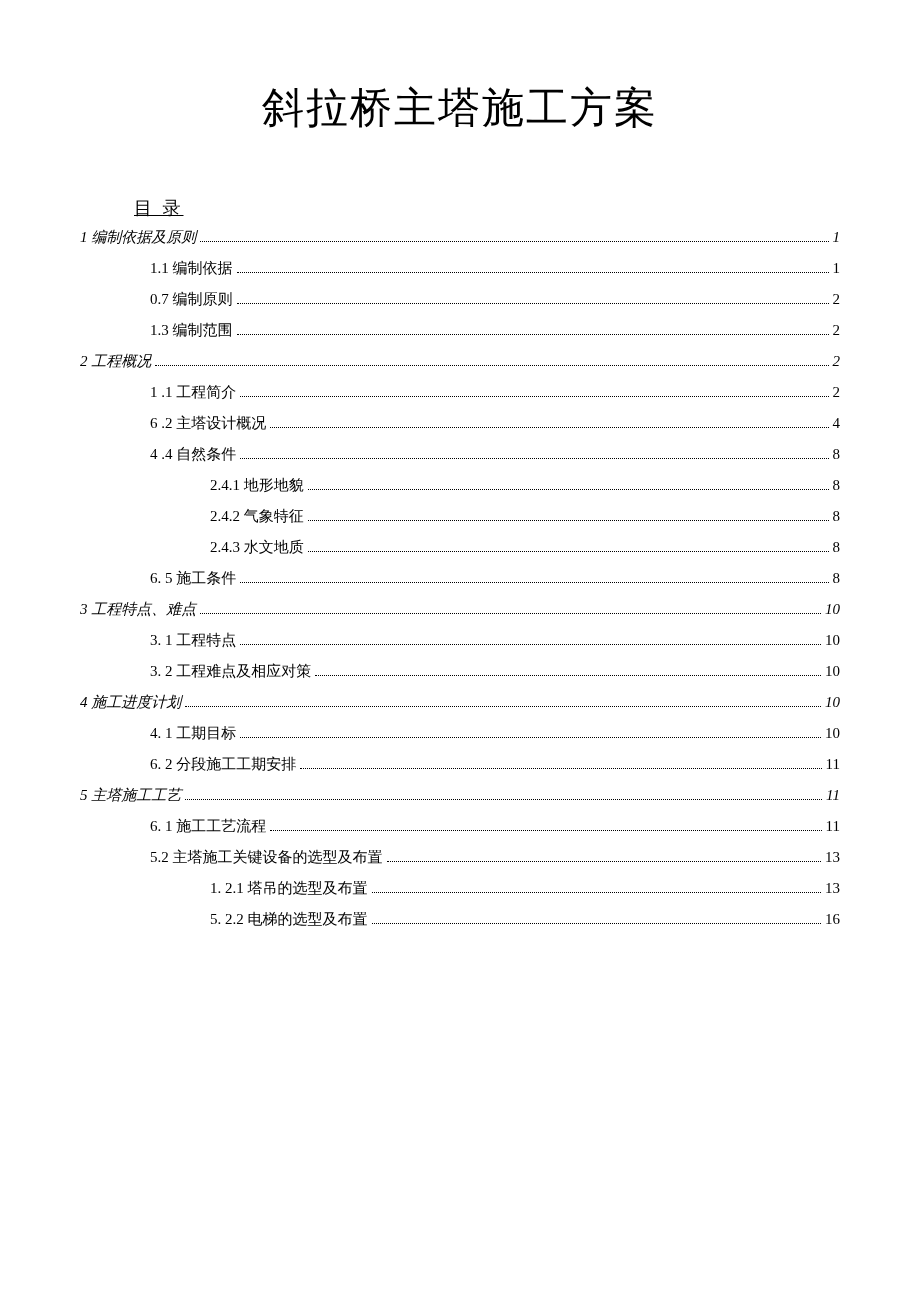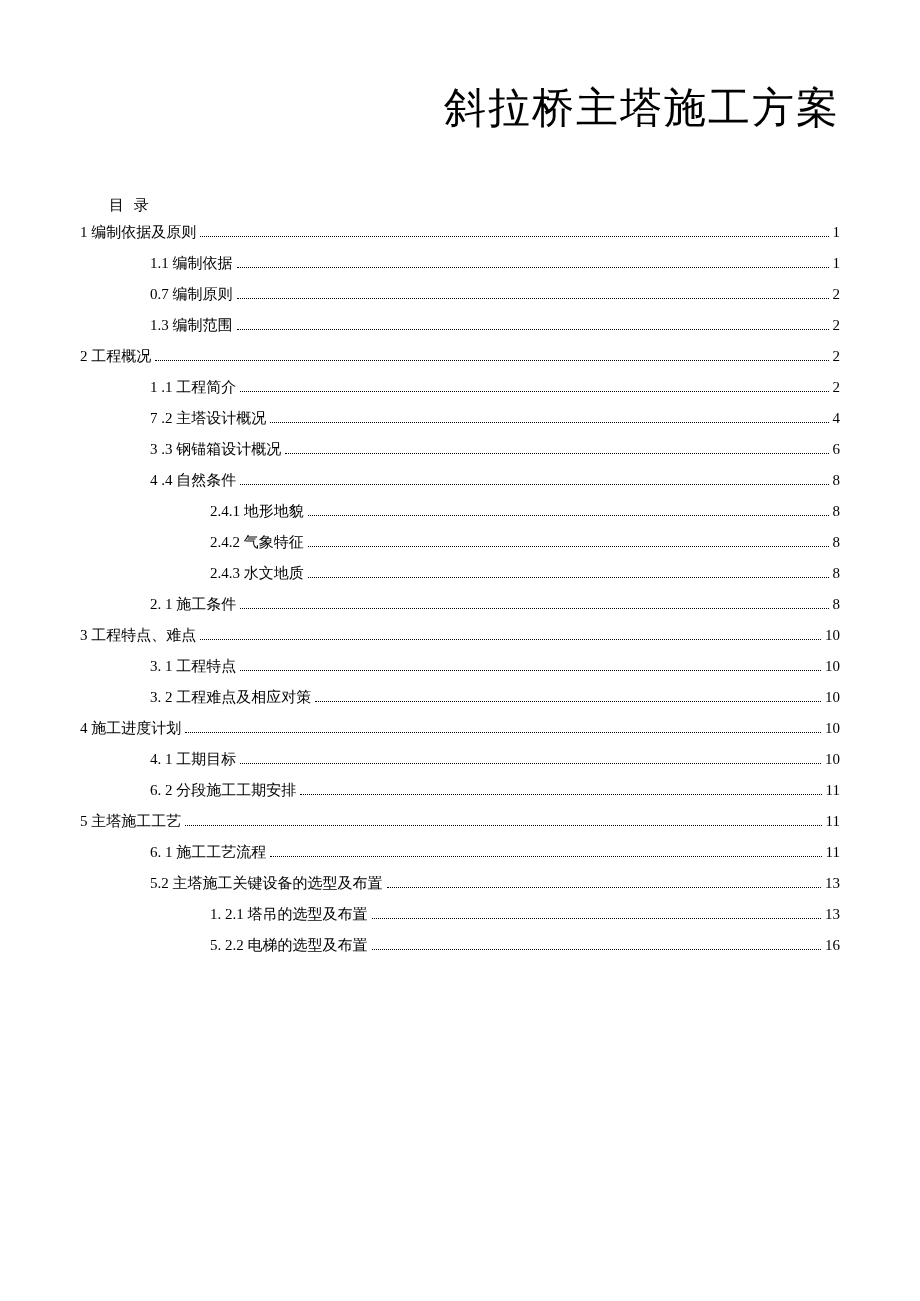--- a/index.html
+++ b/index.html
@@ -11,30 +11,31 @@
       background: #ffffff;
       width: 920px;
       height: 1301px;
       font-family: "SimSun", "宋体", serif;
       color: #000;
       padding: 80px 80px 40px 80px;
     }
     .doc-title {
       font-family: "KaiTi", "楷体", serif;
       font-size: 42px;
-      text-align: right;
+      text-align: center;
       margin-bottom: 60px;
       font-weight: normal;
       letter-spacing: 2px;
     }
     .toc-header {
-      font-size: 15px;
-      margin-left: 29px;
+      font-size: 18px;
+      margin-left: 54px;
       margin-bottom: 8px;
       letter-spacing: 3px;
+      text-decoration: underline;
     }
     .toc {
       font-size: 15px;
       line-height: 1.2;
     }
     .toc-row {
       display: flex;
       align-items: baseline;
       margin-bottom: 13px;
       white-space: nowrap;
@@ -44,21 +45,21 @@
     }
     .toc-dots {
       flex: 1;
       border-bottom: 1.5px dotted #000;
       margin: 0 4px 3px 4px;
       min-width: 10px;
     }
     .toc-page {
       flex-shrink: 0;
     }
-    .l0 { padding-left: 0px; }
+    .l0 { padding-left: 0px; font-style: italic; }
     .l1 { padding-left: 70px; }
     .l2 { padding-left: 130px; }
   </style>
 </head>
 <body>
 
 <h1 class="doc-title">斜拉桥主塔施工方案</h1>
 
 <div class="toc-header">目 录</div>
 
@@ -87,28 +88,23 @@
       <span class="toc-label">2 工程概况</span>
       <span class="toc-dots"></span>
       <span class="toc-page">2</span>
     </div>
     <div class="toc-row l1">
       <span class="toc-label">1  .1 工程简介</span>
       <span class="toc-dots"></span>
       <span class="toc-page">2</span>
     </div>
     <div class="toc-row l1">
-      <span class="toc-label">7  .2 主塔设计概况</span>
+      <span class="toc-label">6  .2 主塔设计概况</span>
       <span class="toc-dots"></span>
       <span class="toc-page">4</span>
-    </div>
-    <div class="toc-row l1">
-      <span class="toc-label">3  .3 钢锚箱设计概况</span>
-      <span class="toc-dots"></span>
-      <span class="toc-page">6</span>
     </div>
     <div class="toc-row l1">
       <span class="toc-label">4  .4 自然条件</span>
       <span class="toc-dots"></span>
       <span class="toc-page">8</span>
     </div>
     <div class="toc-row l2">
       <span class="toc-label">2.4.1 地形地貌</span>
       <span class="toc-dots"></span>
       <span class="toc-page">8</span>
@@ -117,21 +113,21 @@
       <span class="toc-label">2.4.2 气象特征</span>
       <span class="toc-dots"></span>
       <span class="toc-page">8</span>
     </div>
     <div class="toc-row l2">
       <span class="toc-label">2.4.3 水文地质</span>
       <span class="toc-dots"></span>
       <span class="toc-page">8</span>
     </div>
     <div class="toc-row l1">
-      <span class="toc-label">2. 1 施工条件 </span>
+      <span class="toc-label">6. 5 施工条件 </span>
       <span class="toc-dots"></span>
       <span class="toc-page">8</span>
     </div>
     <div class="toc-row l0">
       <span class="toc-label">3 工程特点、难点</span>
       <span class="toc-dots"></span>
       <span class="toc-page">10</span>
     </div>
     <div class="toc-row l1">
       <span class="toc-label">3. 1 工程特点 </span>

